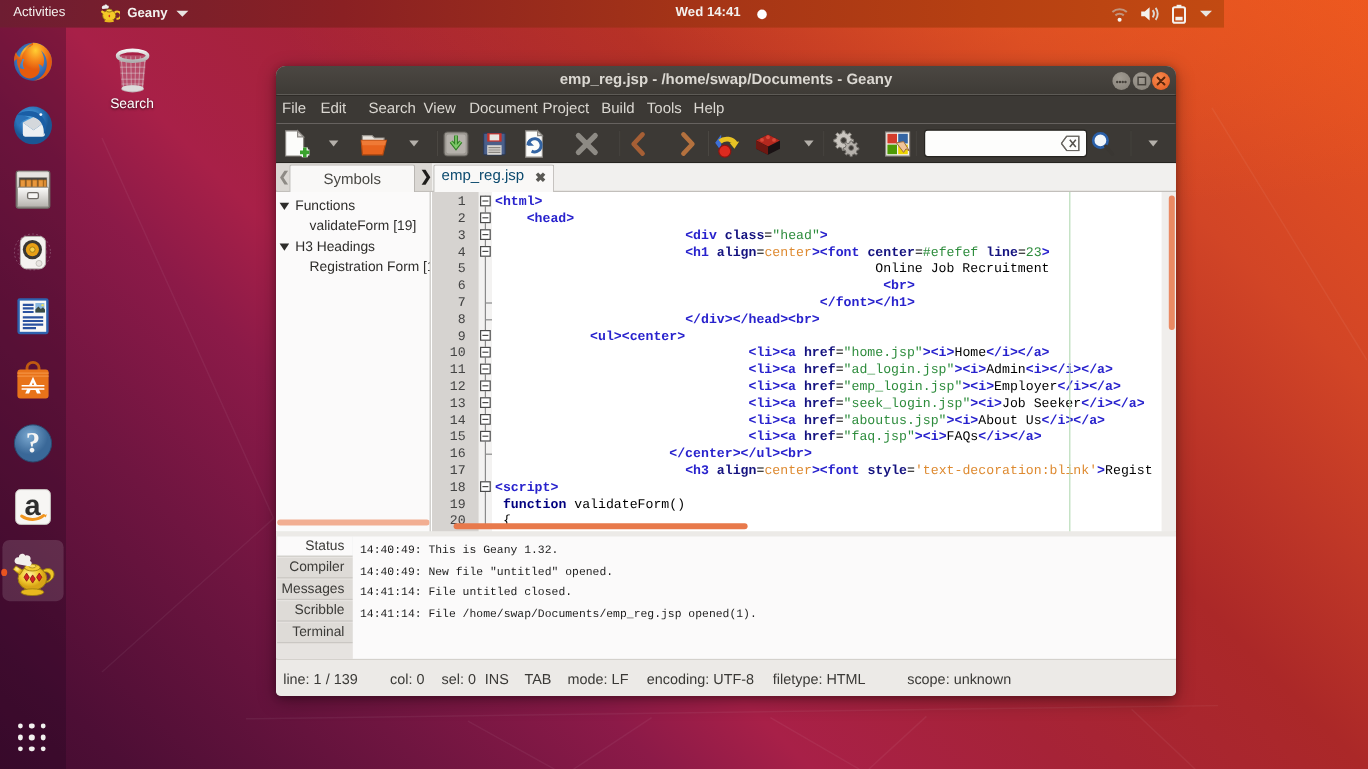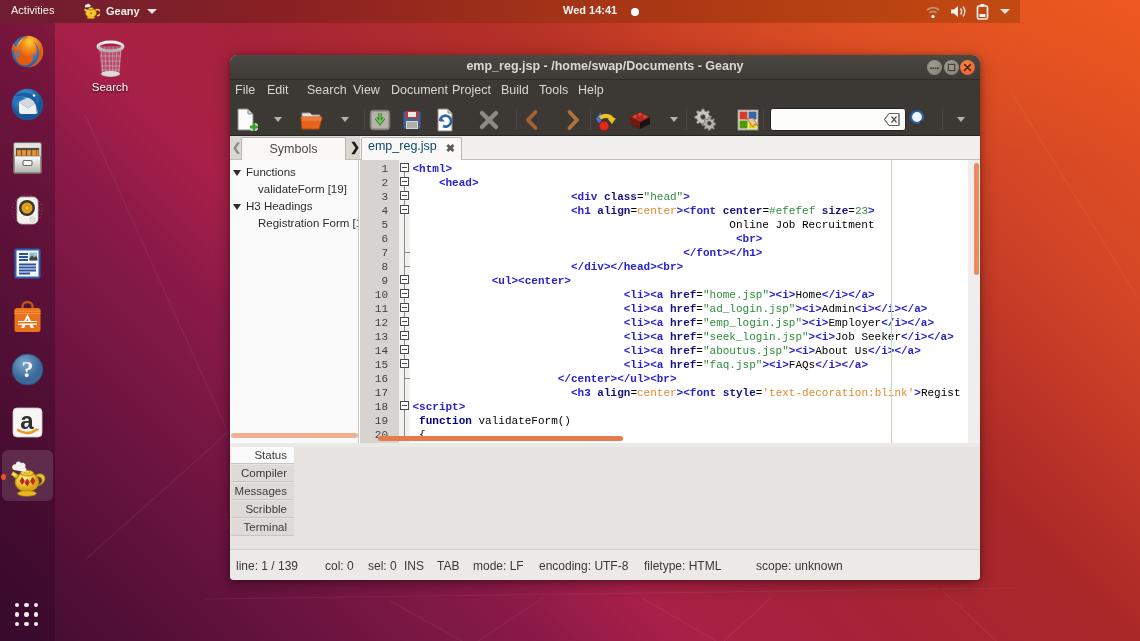--- a/index.html
+++ b/index.html
@@ -523,21 +523,21 @@
         <div class="foldbox" style="top:199px"></div>
         <div class="foldbox" style="top:241px"></div>
         <div class="foldtick" style="top:92px"></div>
         <div class="foldtick" style="top:106px"></div>
         <div class="foldtick" style="top:218px"></div>
       </div>
       <div id="code">
           <pre><span class="t">&lt;html&gt;</span>
     <span class="t">&lt;head&gt;</span>
                         <span class="t">&lt;div</span> <span class="a">class</span>=<span class="g">"head"</span><span class="t">&gt;</span>
-                        <span class="t">&lt;h1</span> <span class="a">align</span>=<span class="o">center</span><span class="t">&gt;&lt;font</span> <span class="a">center</span>=<span class="g">#efefef</span> <span class="a">size</span>=<span class="g">23</span><span class="t">&gt;</span>
+                        <span class="t">&lt;h1</span> <span class="a">align</span>=<span class="o">center</span><span class="t">&gt;&lt;font</span> <span class="a">center</span>=<span class="g">#efefef</span> <span class="a">line</span>=<span class="g">23</span><span class="t">&gt;</span>
                                                 Online Job Recruitment
                                                  <span class="t">&lt;br&gt;</span>
                                          <span class="t">&lt;/font&gt;&lt;/h1&gt;</span>
                         <span class="t">&lt;/div&gt;&lt;/head&gt;&lt;br&gt;</span>
             <span class="t">&lt;ul&gt;&lt;center&gt;</span>
                                 <span class="t">&lt;li&gt;&lt;a</span> <span class="a">href</span>=<span class="g">"home.jsp"</span><span class="t">&gt;&lt;i&gt;</span>Home<span class="t">&lt;/i&gt;&lt;/a&gt;</span>
                                 <span class="t">&lt;li&gt;&lt;a</span> <span class="a">href</span>=<span class="g">"ad_login.jsp"</span><span class="t">&gt;&lt;i&gt;</span>Admin<span class="t">&lt;i&gt;&lt;/i&gt;&lt;/a&gt;</span>
                                 <span class="t">&lt;li&gt;&lt;a</span> <span class="a">href</span>=<span class="g">"emp_login.jsp"</span><span class="t">&gt;&lt;i&gt;</span>Employer<span class="t">&lt;/i&gt;&lt;/a&gt;</span>
                                 <span class="t">&lt;li&gt;&lt;a</span> <span class="a">href</span>=<span class="g">"seek_login.jsp"</span><span class="t">&gt;&lt;i&gt;</span>Job Seeker<span class="t">&lt;/i&gt;&lt;/a&gt;</span>
                                 <span class="t">&lt;li&gt;&lt;a</span> <span class="a">href</span>=<span class="g">"aboutus.jsp"</span><span class="t">&gt;&lt;i&gt;</span>About Us<span class="t">&lt;/i&gt;&lt;/a&gt;</span>
@@ -565,20 +565,26 @@
         <div class="mtab" style="top:36px">
             <span>Messages</span>
           </div>
         <div class="mtab" style="top:54px">
             <span>Scribble</span>
           </div>
         <div class="mtab" style="top:72px">
             <span>Terminal</span>
           </div>
       </div>
+      <div id="msgarea">
+          <pre>14:40:49: This is Geany 1.32.
+14:40:49: New file "untitled" opened.
+14:41:14: File untitled closed.
+14:41:14: File /home/swap/Documents/emp_reg.jsp opened(1).</pre>
+        </div>
     </div>
     <div id="statusbar">
       <span style="left:6px">line: 1 / 139</span>
       <span style="left:95px">col: 0</span>
       <span style="left:138px">sel: 0</span>
       <span style="left:174px">INS</span>
       <span style="left:207px">TAB</span>
       <span style="left:243px">mode: LF</span>
       <span style="left:309px">encoding: UTF-8</span>
       <span style="left:414px">filetype: HTML</span>

